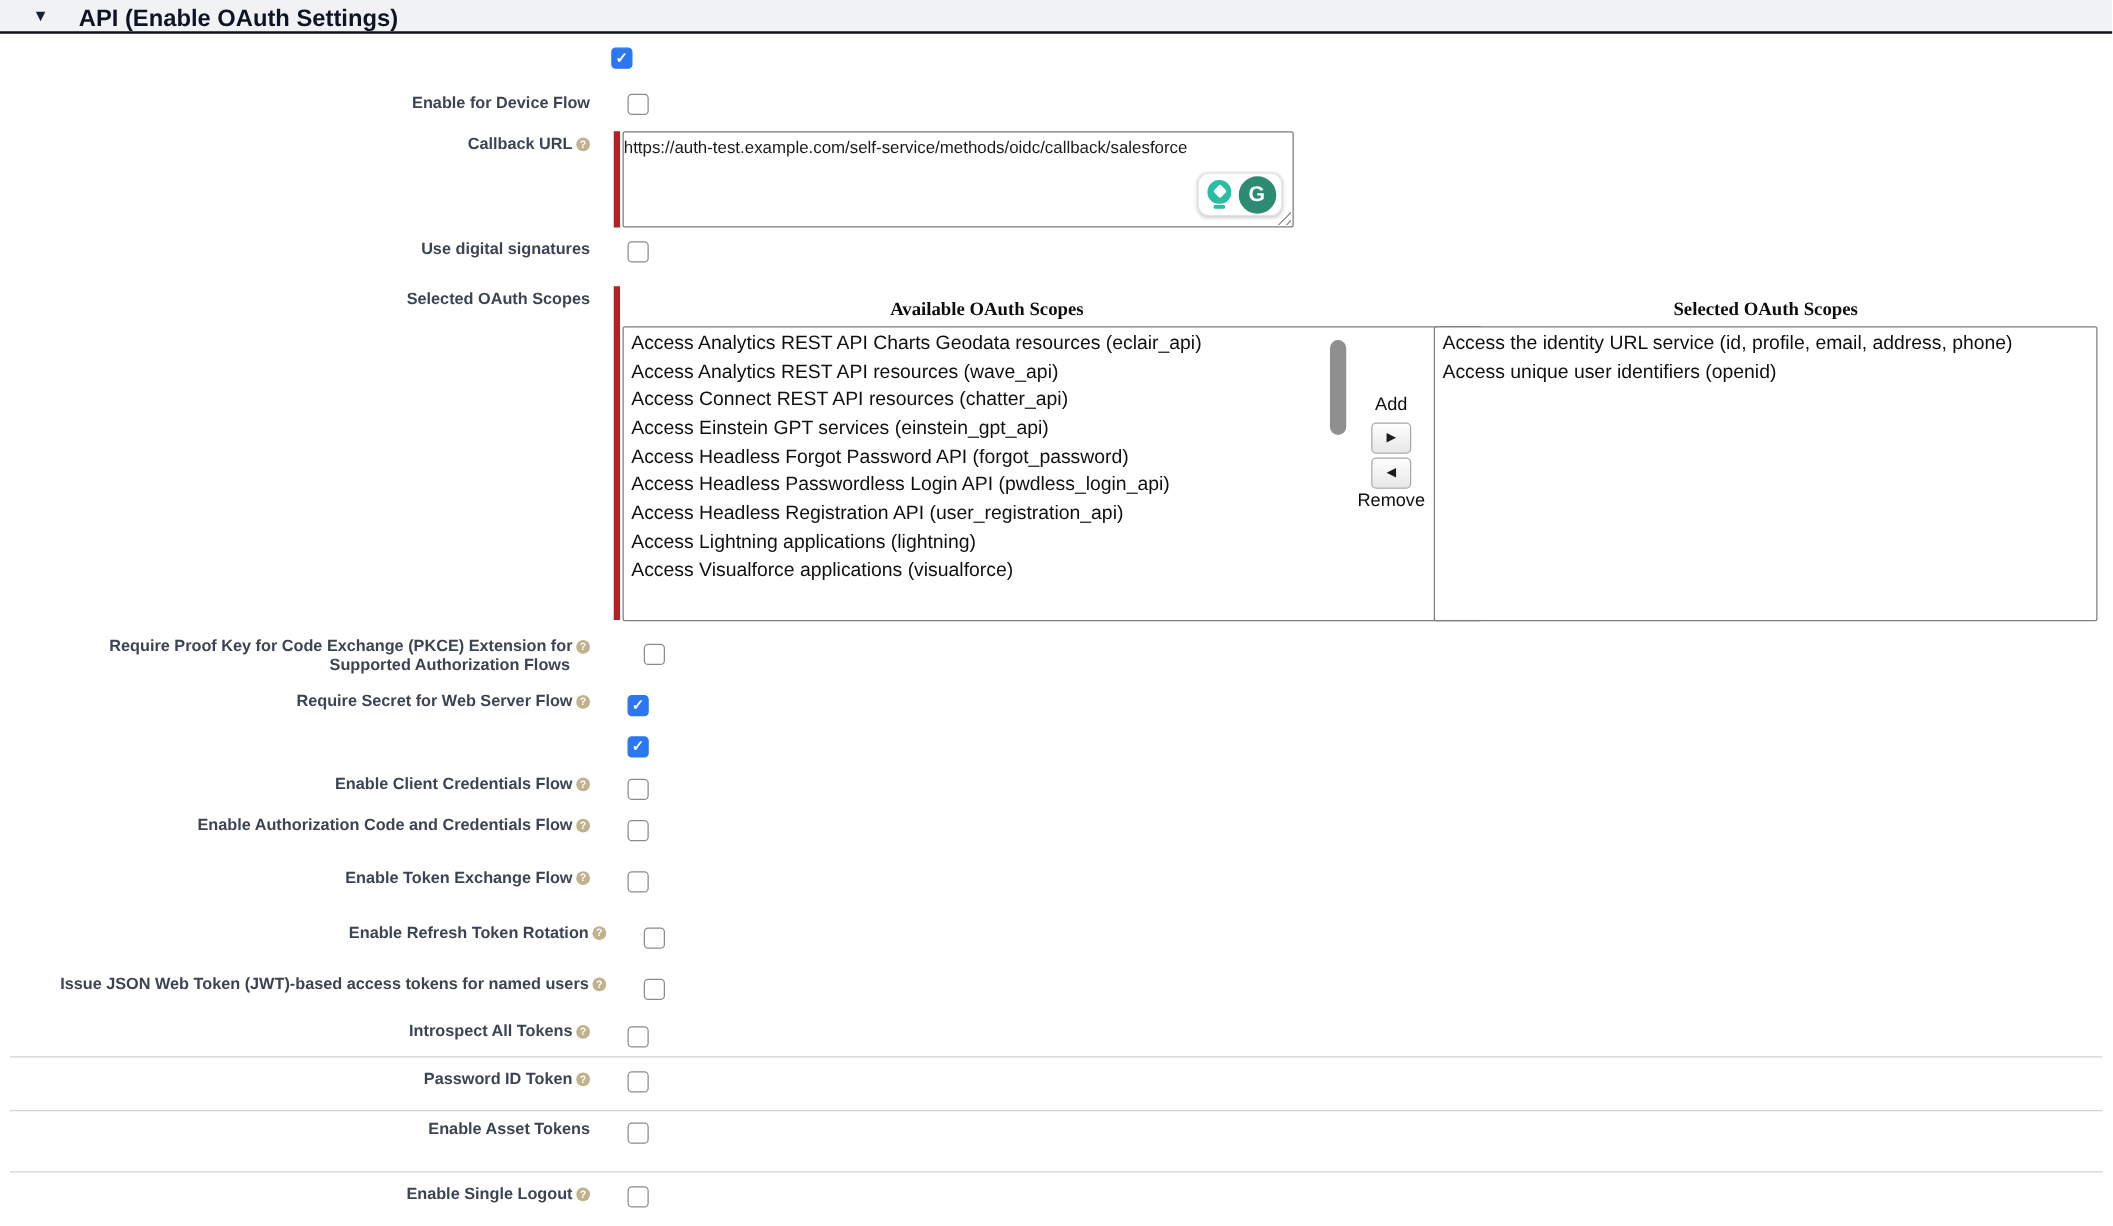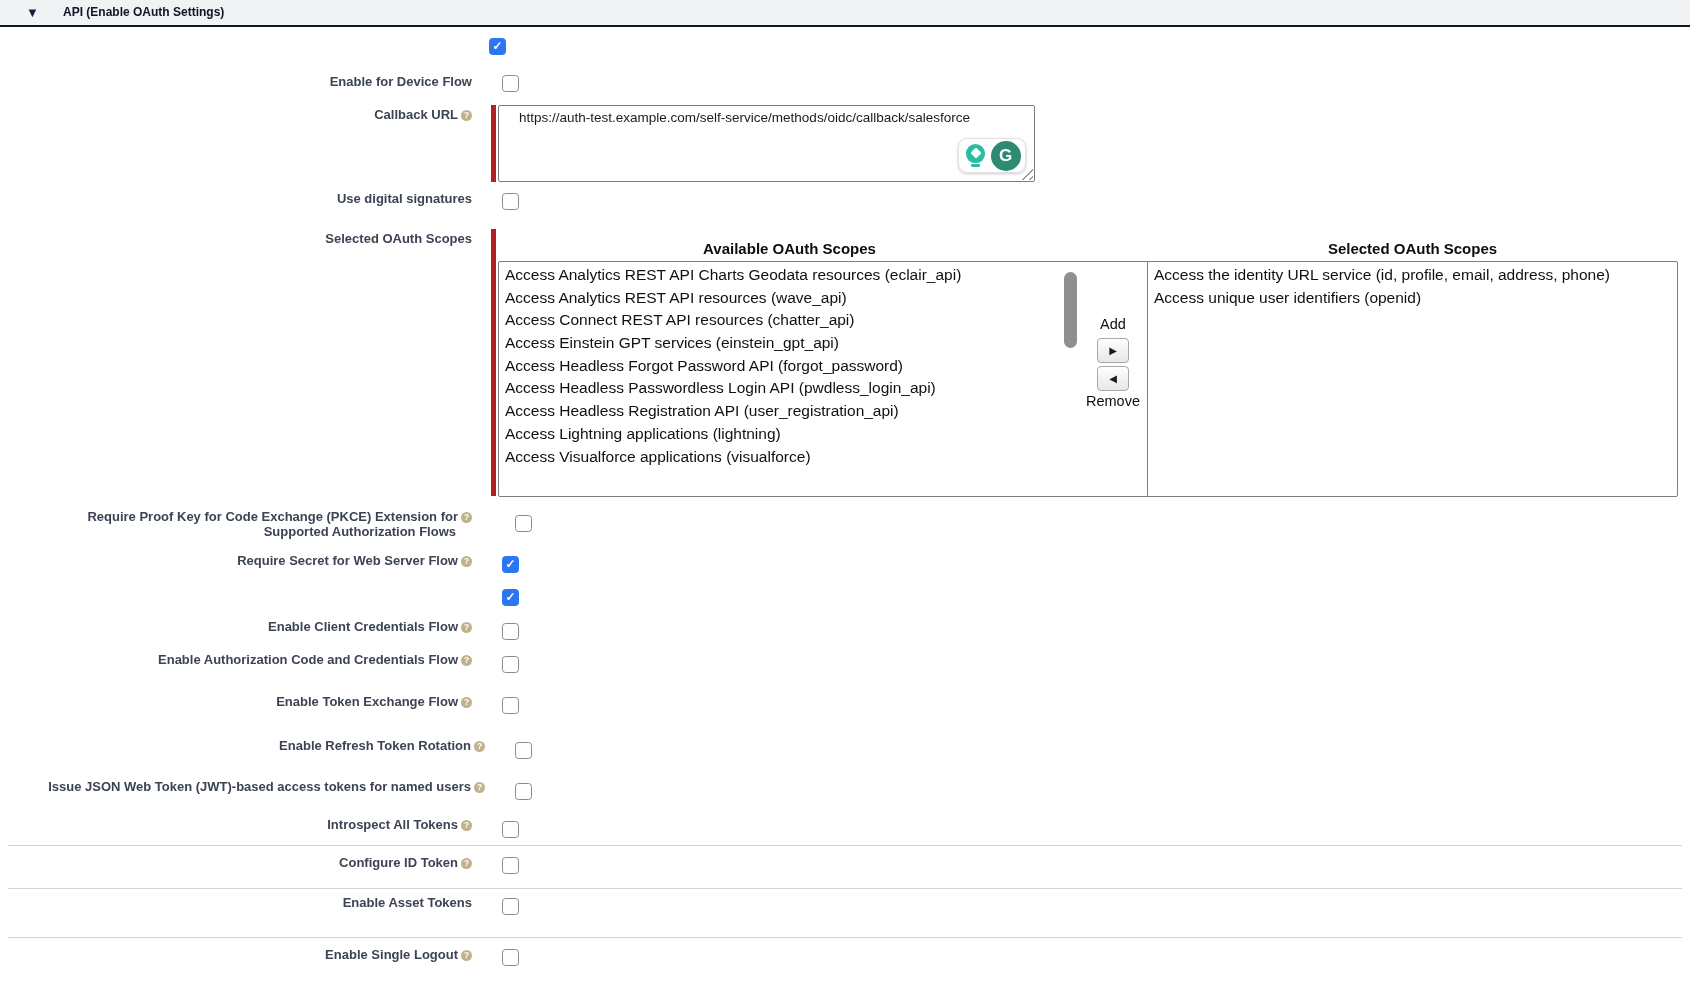--- a/index.html
+++ b/index.html
@@ -4,21 +4,21 @@
 <style>
   * { box-sizing: border-box; margin: 0; padding: 0; }
   html,body { background:#fff; }
   body { font-family: "Liberation Sans", sans-serif; }
   .stage { position:relative; width:1690px; height:981px; background:#fff; overflow:hidden; }
 
   
   .sec-bar { position:absolute; left:0; top:0; width:1690px; height:27px;
              background:#f1f2f4; border-bottom:2px solid #10151f; }
   .sec-tri { position:absolute; left:26px; top:5px; font-size:13px; color:#15203a; cursor:pointer; }
-  .sec-title { position:absolute; left:63px; top:5px; font-size:12px; font-weight:bold; color:#0d1424; }
+  .sec-title { position:absolute; left:63px; top:5px; font-size:19px; font-weight:bold; color:#0d1424; }
 
   
   .lbl { position:absolute; left:0; width:472px; text-align:right;
          font-size:13px; font-weight:bold; color:#3c4453; line-height:15px; }
   .lbl .l2 { display:block; padding-right:16px;padding-left:43px; }
   .help { display:inline-block; width:11px; height:11px; border-radius:50%;
           background:#bfb28c; color:#fff; font-size:8.5px; font-weight:bold;
           line-height:11px; text-align:center; vertical-align:1px; margin-left:3px; cursor:pointer; }
 
   
@@ -27,39 +27,39 @@
         font-size:12px; line-height:14px; text-align:center; color:#fff; font-weight:bold; }
   .cb.on { background:#2b77f2; border-color:#2b77f2; }
 
   
   .req { position:absolute; width:5px; background:#b22222; }
 
   
   .cb-url-wrap { position:absolute; left:498px; top:105px; width:537px; height:77px; }
   .cb-url { width:537px; height:77px; border:1px solid #7c7c7c; border-radius:2px;
             font-family:"Liberation Sans", sans-serif; font-size:13.5px; color:#1b1b1b;
-            padding:3px 20px; resize:none; overflow:hidden; line-height:17px; }
+            padding:3px 0; resize:none; overflow:hidden; line-height:17px; }
   .ext-pill { position:absolute; right:9px; bottom:9px; width:68px; height:35px;
               background:#fff; border:1px solid #e1e2e6; border-radius:9px;
               box-shadow:0 1px 3px rgba(0,0,0,.2); display:flex; align-items:center;
               justify-content:center; gap:3px; }
   .bulb { display:flex; flex-direction:column; align-items:center; width:24px; cursor:pointer; }
   .bulb-head { width:19px; height:19px; background:#29bda4; border-radius:50% 50% 47% 47%; position:relative; }
   .bulb-spark { position:absolute; left:5.5px; top:5.5px; width:8px; height:8px;
                 background:#fff; transform:rotate(45deg); border-radius:1.5px; }
   .bulb-base { width:9px; height:3px; background:#29bda4; margin-top:1.5px; border-radius:1px; }
   .gcircle { width:30px; height:30px; border-radius:50%; background:#2e8b73; color:#fff;
              font-weight:bold; font-size:17px; display:flex; align-items:center;
              justify-content:center; cursor:pointer; }
   .rz { position:absolute; left:1021px; top:168px; width:12px; height:12px;
         clip-path:polygon(100% 0,100% 100%,0 100%);
         background:repeating-linear-gradient(135deg,#9a9a9a 0 1.5px,transparent 1.5px 4.5px); cursor:nwse-resize; }
 
   
-  .list-head { position:absolute; top:240px; text-align:center; font-size:15px; font-weight:bold; color:#0d0d0d; }
+  .list-head { position:absolute; top:240px; text-align:center; font-size:15px; font-weight:bold; color:#0d0d0d;font-family:Liberation Serif, serif; }
   .listbox { position:absolute; top:261px; height:236px; background:#fff;
              border:1px solid #7e7e7e; border-radius:2px; overflow:hidden;
              font-size:15.5px; color:#101010; padding-top:2px; }
   .scope-item { height:22.7px; line-height:22.7px; padding-left:6px; white-space:nowrap; cursor:default; }
   .scroll-thumb { position:absolute; left:1064px; top:272px; width:13px; height:76px;
                   background:#8f8f8f; border-radius:7px; cursor:pointer; }
   .mv-txt { position:absolute; left:1082px; width:62px; text-align:center; font-size:14.5px; color:#0d0d0d; }
   .mv-btn { position:absolute; left:1097px; width:32px; height:25px; border:1px solid #a8a8a8;
             border-radius:4px; background:linear-gradient(#fefefe,#e7e7e7); cursor:pointer;
             font-size:10px; color:#1c1c1c; text-align:center; line-height:23px; padding:0; }
@@ -170,21 +170,21 @@
   <div class="cb" style="left:515px;top:783px"></div>
 
   <div class="lbl" style="top:817px">
     <span>Introspect All Tokens</span><span class="help">?</span>
   </div>
   <div class="cb" style="left:502px;top:821px"></div>
 
   <div class="divider" style="top:845px"></div>
 
   <div class="lbl" style="top:855px">
-    <span>Configure ID Token</span><span class="help">?</span>
+    <span>Password ID Token</span><span class="help">?</span>
   </div>
   <div class="cb" style="left:502px;top:857px"></div>
 
   <div class="divider" style="top:888px"></div>
 
   <div class="lbl" style="top:895px"><span>Enable Asset Tokens</span></div>
   <div class="cb" style="left:502px;top:898px"></div>
 
   <div class="divider" style="top:937px"></div>
 

